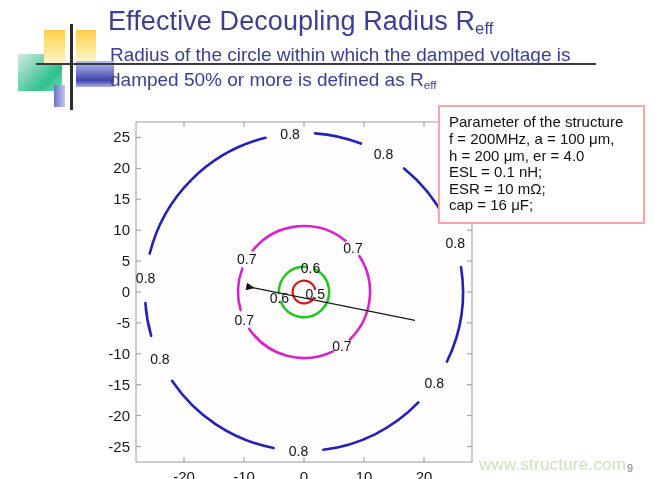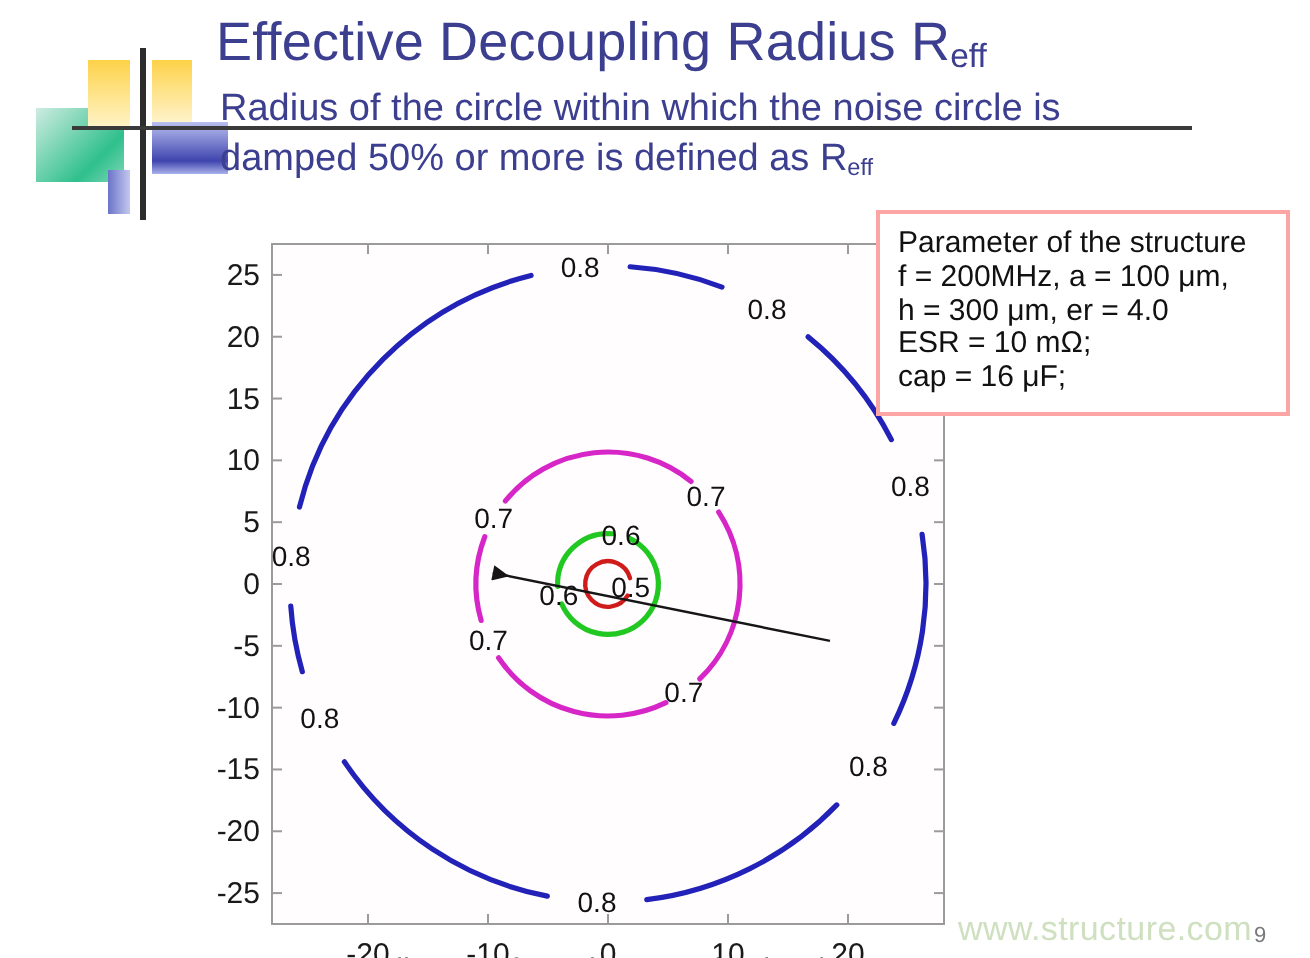--- a/index.html
+++ b/index.html
@@ -89,21 +89,21 @@
     <div class="deco-sq" id="deco-yellow-b"></div>
     <div class="deco-sq" id="deco-blue-a"></div>
     <div class="deco-sq" id="deco-blue-b"></div>
     <div id="deco-vline"></div>
   </div>
   <div id="deco-hline"></div>
 
   <div id="title"><span>Effective Decoupling Radius R</span><sub class="sm">eff</sub></div>
 
   <div id="subtitle">
-    <span class="sub">Radius of the circle within which the noise circle is</span>
+    <span class="sub">Radius of the circle within which the damped voltage is</span>
     <span class="sub"><span>damped 50% or more is defined as R</span><sub class="sm">eff</sub></span>
   </div>
 
   <div id="plot-wrap">
     <svg id="plot-svg" width="400" height="380" viewBox="0 0 400 380">
 
       <rect id="plot-frame" x="36" y="7" width="336" height="340" fill="#fffdfd" stroke="#9b9b9b" stroke-width="1"></rect>
       <g id="ticks">
           <line x1="36" y1="22.454545454545453" x2="41" y2="22.454545454545453" stroke="#9b9b9b" stroke-width="1"></line>
           <line x1="367" y1="22.454545454545453" x2="372" y2="22.454545454545453" stroke="#9b9b9b" stroke-width="1"></line>
@@ -198,20 +198,21 @@
           <text x="179.4" y="187.7" text-anchor="middle" class="clabel">0.6</text>
           <text x="215.3" y="183.6" text-anchor="middle" class="clabel">0.5</text>
         </g>
       <text id="xaxis-title" class="axis-title" x="204" y="375" text-anchor="middle">distance from the capacitor(mm)</text>
     </svg>
   </div>
 
   <div id="param-box">
     <div class="pline first">Parameter of the structure</div>
     <div class="pline">f  = 200MHz,  a = 100 μm,</div>
-    <div class="pline">h = 300 μm, er = 4.0</div>
+    <div class="pline">h = 200 μm, er = 4.0</div>
+    <div class="pline">ESL = 0.1 nH;</div>
     <div class="pline">ESR = 10 mΩ;</div>
     <div class="pline">cap = 16 μF;</div>
   </div>
 
   <div id="watermark">www.structure.com</div>
   <div id="page-number">9</div>
 </div>
 
 </body></html>

